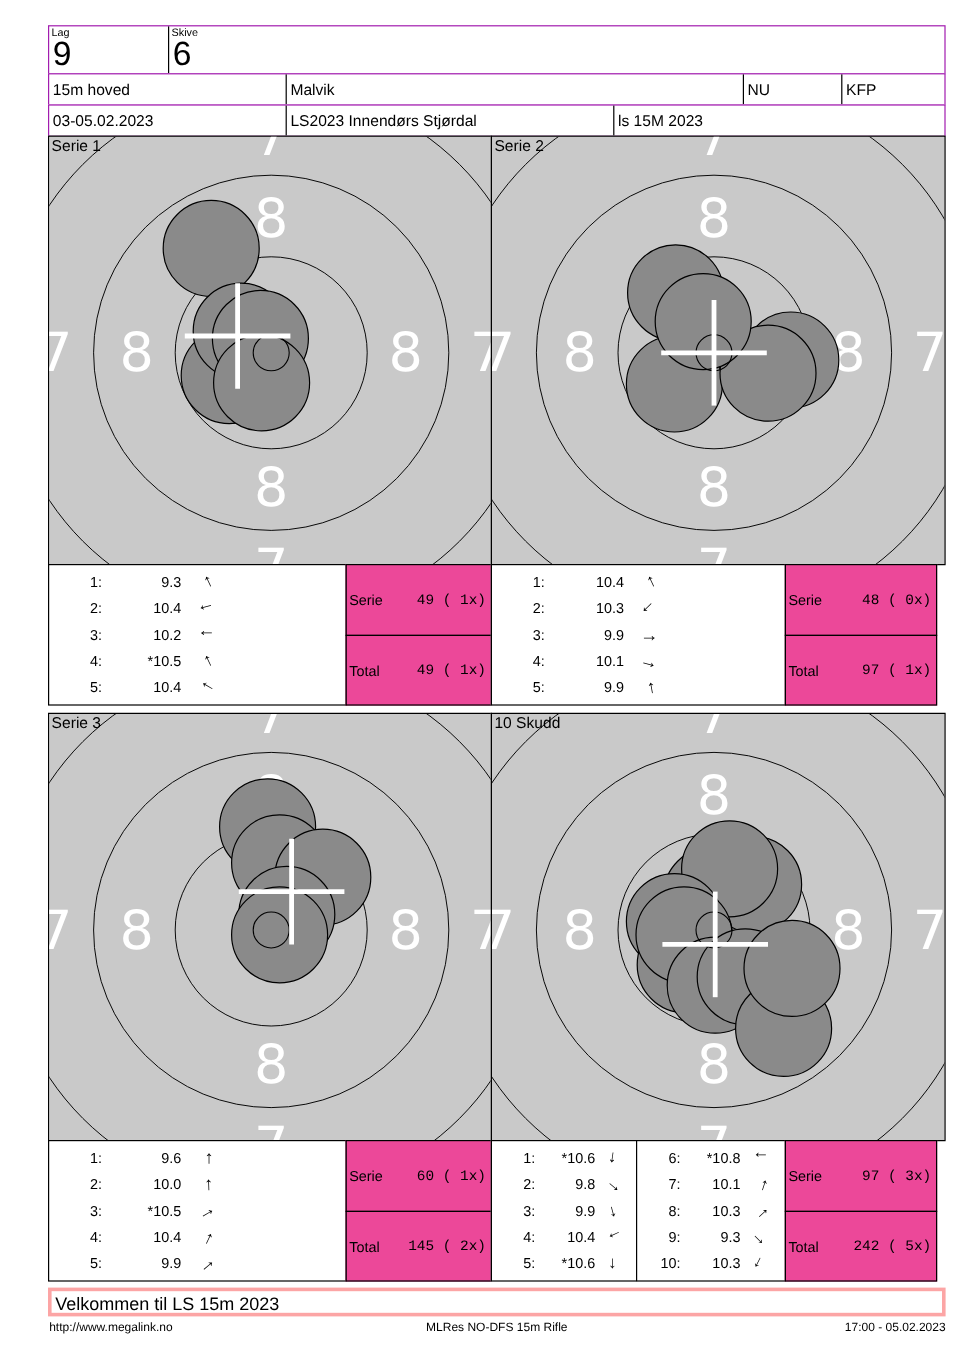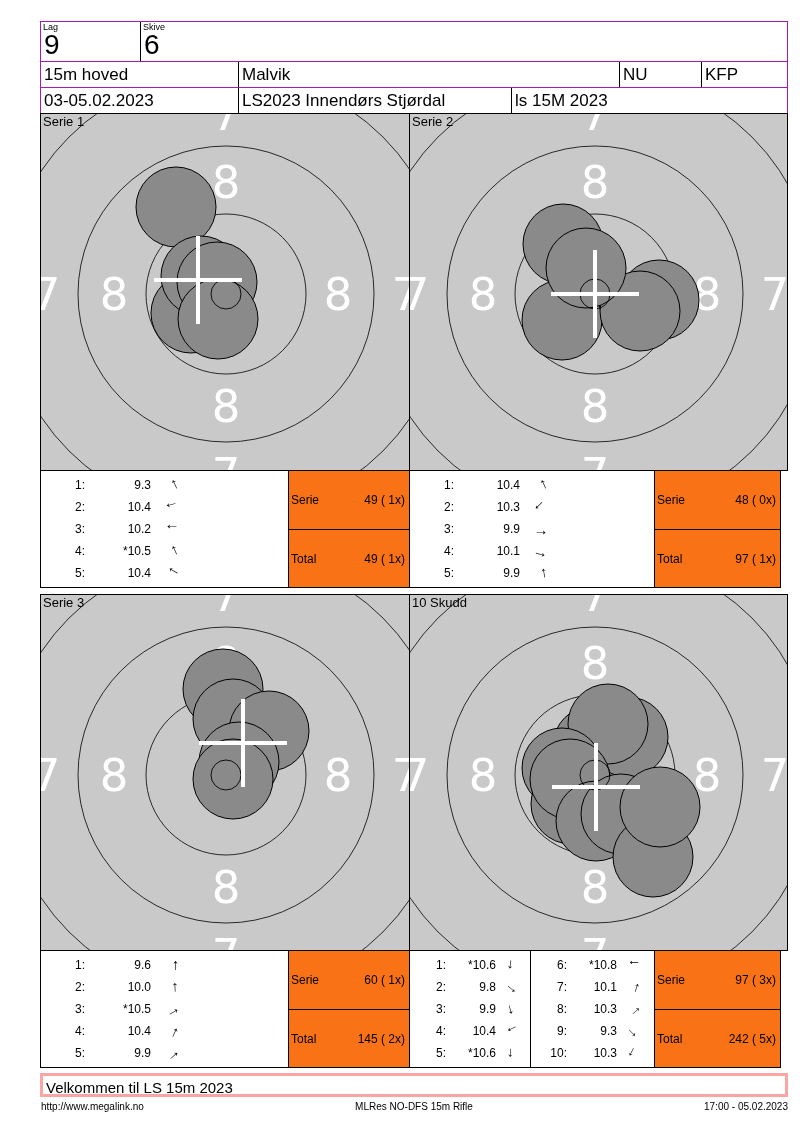--- a/index.html
+++ b/index.html
@@ -5,39 +5,39 @@
   html,body{margin:0;padding:0;background:#fff;}
   .page{position:relative;width:800px;height:1130px;background:#fff;
         font-family:"Liberation Sans","DejaVu Sans",sans-serif;color:#000;overflow:hidden;}
   
   .hrow{position:absolute;left:40px;width:748px;border:1px solid #a21caf;box-sizing:border-box;background:#fff;}
   .hcell{position:absolute;top:0;bottom:0;box-sizing:border-box;overflow:hidden;}
   .hcell.bl{border-left:1px solid #000;}
   .small-label{position:absolute;top:0px;left:2px;font-size:9px;line-height:11px;}
   .big-num{position:absolute;bottom:1px;left:3px;font-size:28px;line-height:30px;}
   .name{position:absolute;bottom:2px;left:4px;font-size:27px;line-height:30px;white-space:nowrap;}
-  .mid-text{position:absolute;left:3px;top:0;font-size:17px;line-height:25px;white-space:nowrap;}
+  .mid-text{position:absolute;left:3px;top:0;font-size:13px;line-height:25px;white-space:nowrap;}
   
   .panel{position:absolute;border:1px solid #000;box-sizing:border-box;background:#c9c9c9;}
   .panel svg{display:block;}
   .panel-title{position:absolute;top:0px;left:2px;font-size:13px;line-height:16px;color:#000;}
   
   .tbox{position:absolute;border:1px solid #000;box-sizing:border-box;background:#fff;padding-top:3px;}
   .shot-row{display:flex;align-items:center;height:22px;font-size:12px;}
   .shot-num{width:44px;text-align:right;}
   .shot-val{width:66px;text-align:right;}
   .shot-arrow{margin-left:13px;font-size:15px;display:inline-block;width:16px;text-align:center;}
   .tbox.narrow .shot-num{width:36px;}
   .tbox.narrow .shot-val{width:50px;}
   .tbox.narrow .shot-arrow{margin-left:9px;font-size:14px;}
-  .sbox{position:absolute;box-sizing:border-box;background:#f97316;padding-left:12px;}
+  .sbox{position:absolute;box-sizing:border-box;background:#ec4899;padding-left:12px;}
   .scell{position:absolute;left:0;right:0;border:1px solid #000;box-sizing:border-box;
          display:flex;justify-content:space-between;align-items:center;
          padding:0 4px 0 2px;font-size:12px;}
-  .scell .sval{text-align:left;}
+  .scell .sval{text-align:left;font-family:Liberation Mono, monospace;}
   
   .vbox{position:absolute;border:3px solid #fca5a5;box-sizing:border-box;background:#fff;}
   .vbox span{position:absolute;left:3px;top:2px;font-size:15px;line-height:20px;}
   .foot{position:absolute;left:40px;width:748px;font-size:10px;line-height:12px;}
   .foot .fl{position:absolute;left:1px;top:0;}
   .foot .fc{position:absolute;left:0;right:0;top:0;text-align:center;}
   .foot .fr{position:absolute;right:0;top:0;}
 </style>
 </head>
 <body>

